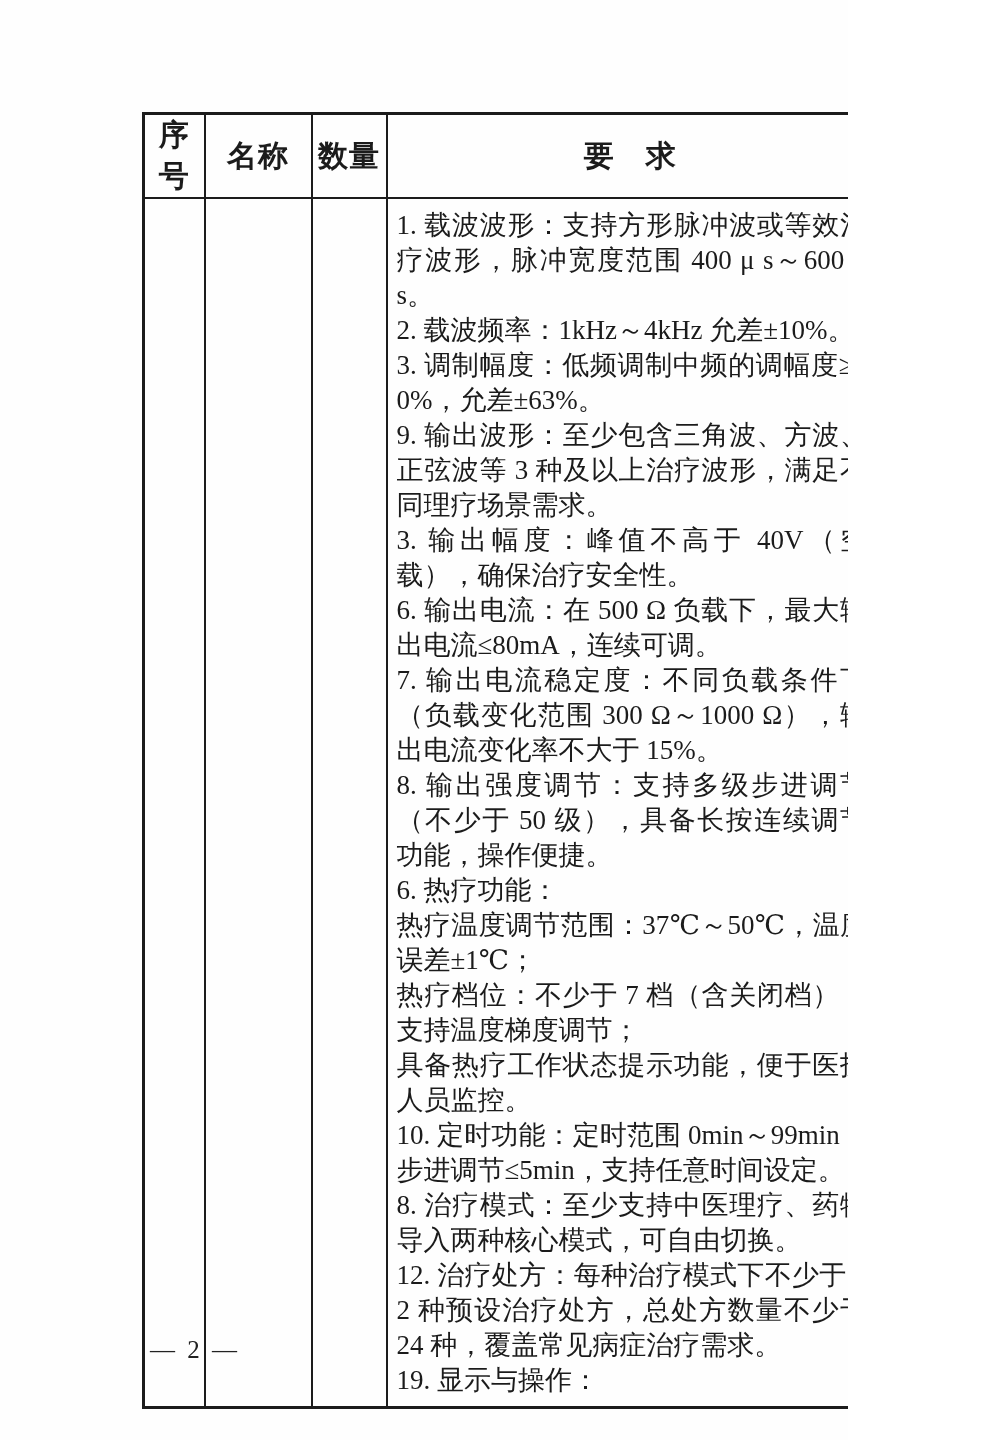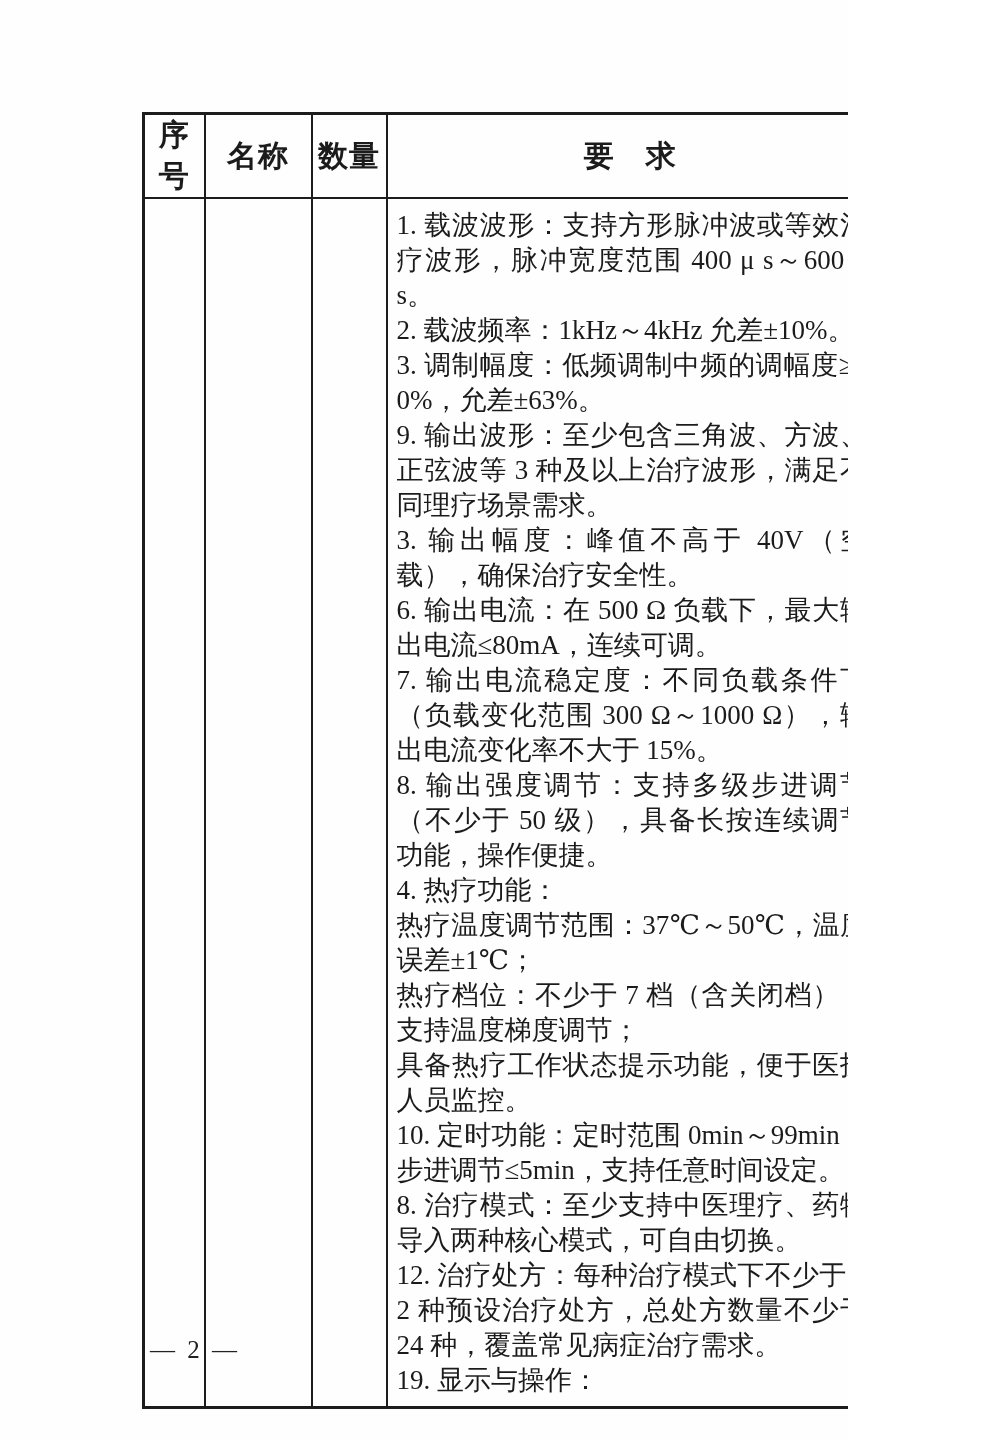--- a/index.html
+++ b/index.html
@@ -89,21 +89,21 @@
         <td>
           <div class="req-cell">
               <p class="req-para">1. 载波波形：支持方形脉冲波或等效治疗波形，脉冲宽度范围 400 μ s～600 μ s。</p>
               <p class="req-para">2. 载波频率：1kHz～4kHz 允差±10%。</p>
               <p class="req-para">3. 调制幅度：低频调制中频的调幅度≥90%，允差±63%。</p>
               <p class="req-para">9. 输出波形：至少包含三角波、方波、正弦波等 3 种及以上治疗波形，满足不同理疗场景需求。</p>
               <p class="req-para">3. 输出幅度：峰值不高于 40V（空载），确保治疗安全性。</p>
               <p class="req-para">6. 输出电流：在 500 Ω 负载下，最大输出电流≤80mA，连续可调。</p>
               <p class="req-para">7. 输出电流稳定度：不同负载条件下（负载变化范围 300 Ω～1000 Ω），输出电流变化率不大于 15%。</p>
               <p class="req-para">8. 输出强度调节：支持多级步进调节（不少于 50 级），具备长按连续调节功能，操作便捷。</p>
-              <p class="req-para">4. 热疗功能：</p>
+              <p class="req-para">6. 热疗功能：</p>
               <p class="req-para">热疗温度调节范围：37℃～50℃，温度误差±1℃；</p>
               <p class="req-para">热疗档位：不少于 7 档（含关闭档），支持温度梯度调节；</p>
               <p class="req-para">具备热疗工作状态提示功能，便于医护人员监控。</p>
               <p class="req-para">10. 定时功能：定时范围 0min～99min，步进调节≤5min，支持任意时间设定。</p>
               <p class="req-para">8. 治疗模式：至少支持中医理疗、药物导入两种核心模式，可自由切换。</p>
               <p class="req-para">12. 治疗处方：每种治疗模式下不少于 12 种预设治疗处方，总处方数量不少于 24 种，覆盖常见病症治疗需求。</p>
               <p class="req-para">19. 显示与操作：</p>
             </div>
         </td>
       </tr>

